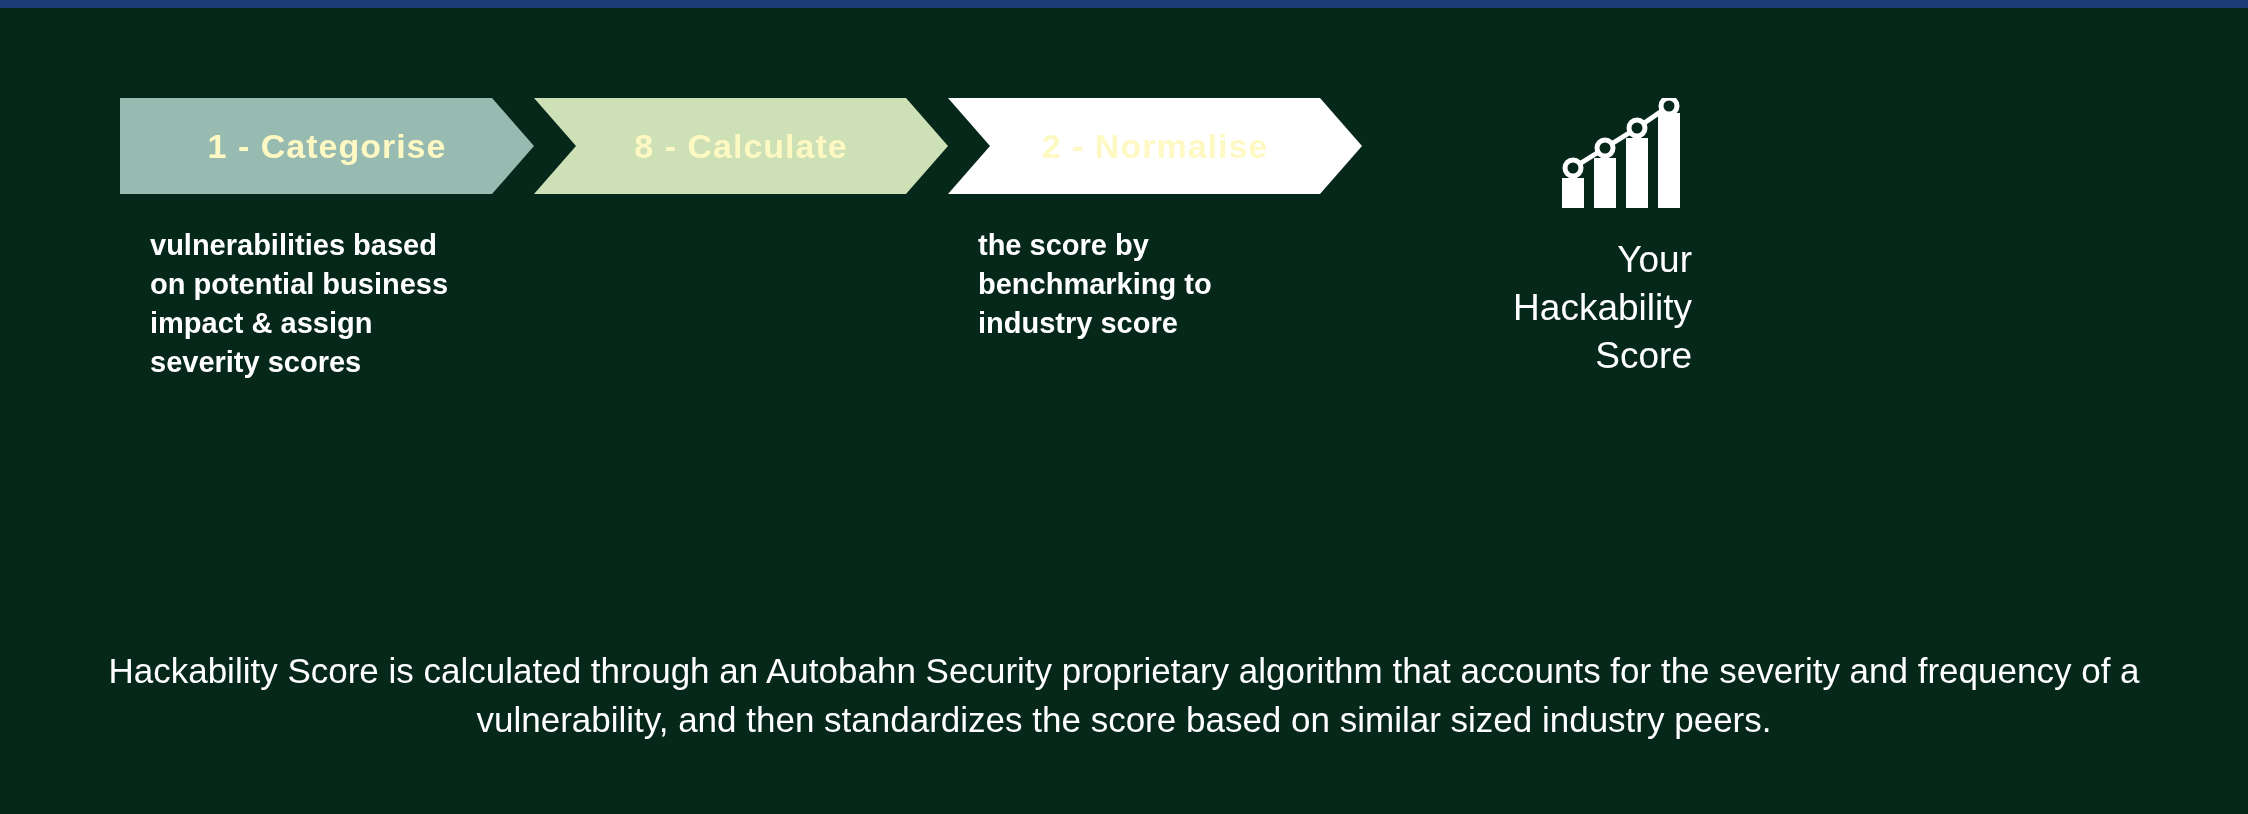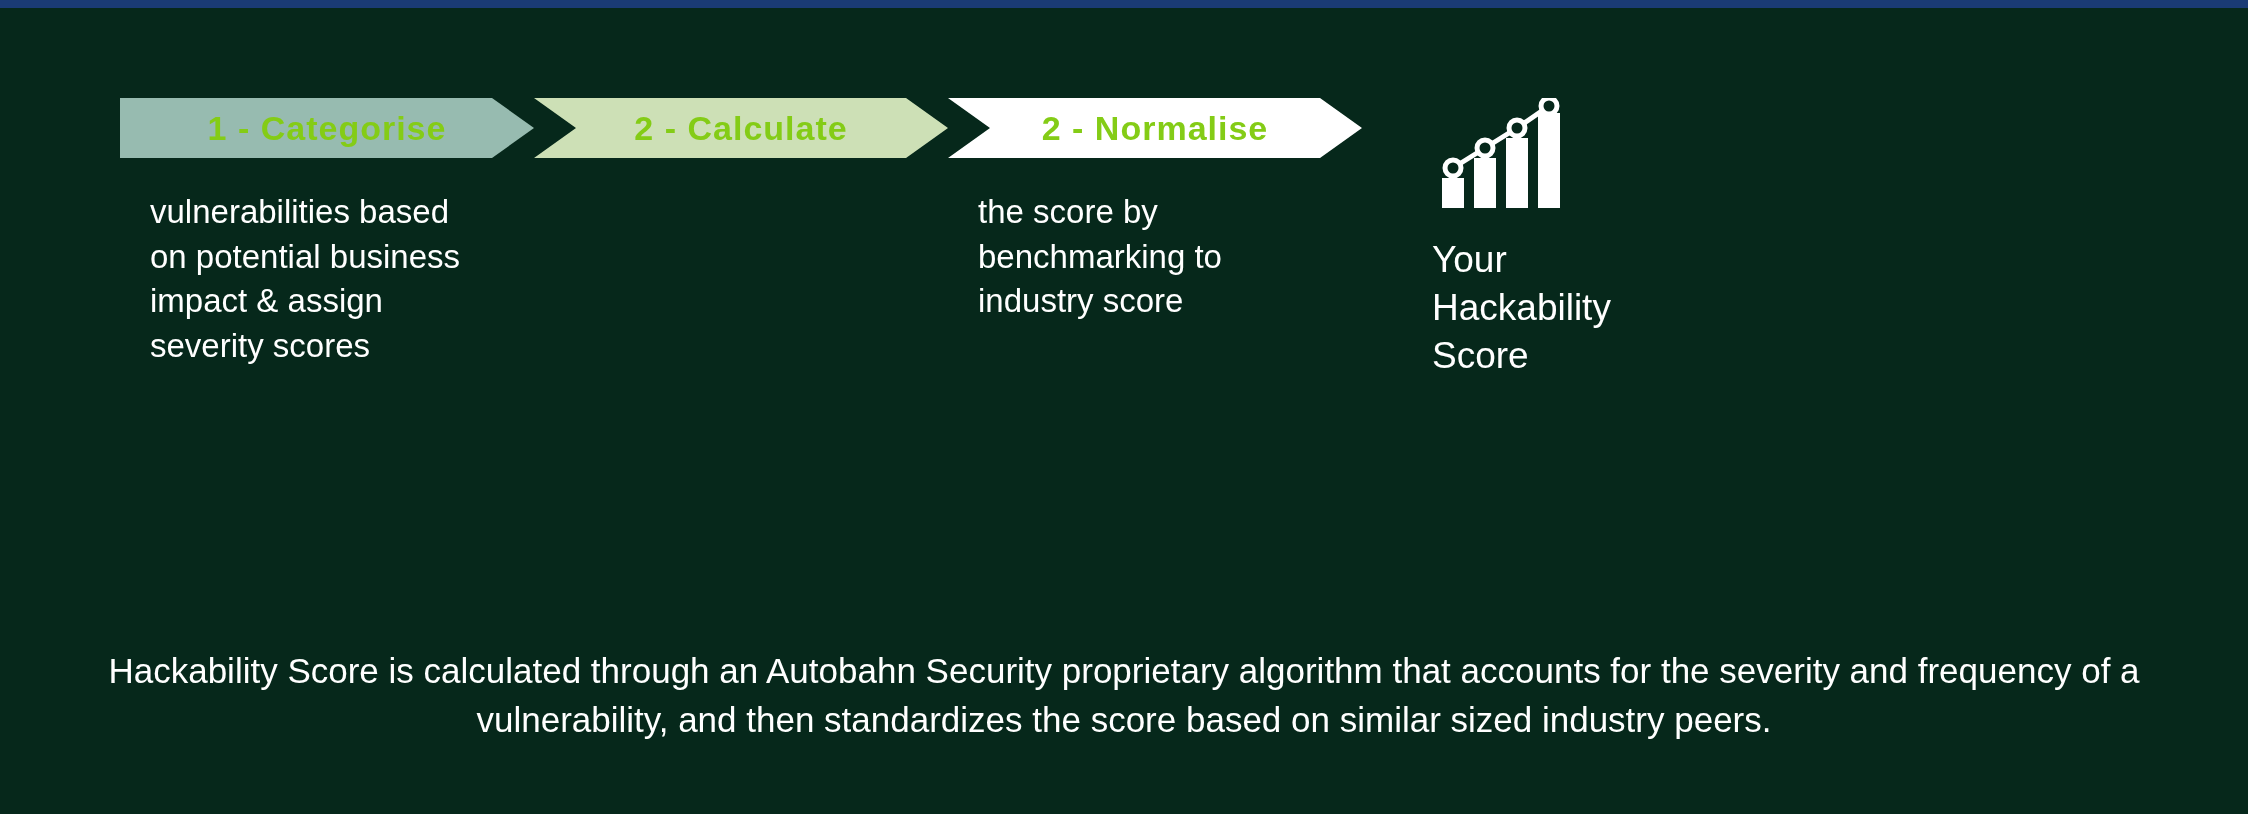--- a/index.html
+++ b/index.html
@@ -25,55 +25,55 @@
     top: 90px;
     display: flex;
     align-items: flex-start;
   }
   .step {
     width: 414px;
     position: relative;
   }
   .arrow {
     position: relative;
-    height: 60px;
+    height: 96px;
     width: 414px;
     display: flex;
     align-items: center;
     justify-content: center;
     font-size: 34px;
     font-weight: 700;
-    color: #84cc16;
+    color: #fef9c3;
     box-sizing: border-box;
   }
   .arrow-shape {
     position: absolute;
     inset: 0;
     clip-path: polygon(0 0, calc(100% - 42px) 0, 100% 50%, calc(100% - 42px) 100%, 0 100%, 42px 50%);
   }
   .step:first-child .arrow-shape {
     clip-path: polygon(0 0, calc(100% - 42px) 0, 100% 50%, calc(100% - 42px) 100%, 0 100%);
   }
   .arrow span {
     position: relative;
     z-index: 2;
     letter-spacing: 1px;
   }
   .desc {
     margin-top: 32px;
     margin-left: 30px;
-    font-size: 33px;
+    font-size: 29px;
     line-height: 1.35;
     max-width: 320px;
-    font-weight: 400;
+    font-weight: 700;
   }
   .result {
     margin-left: 70px;
     width: 260px;
-    text-align: left;
+    text-align: right;
   }
   .result-icon {
     width: 140px;
     height: 110px;
     margin-bottom: 24px;
   }
   .result-label {
     font-size: 37px;
     line-height: 1.3;
     font-weight: 400;
@@ -101,21 +101,21 @@
       <div class="arrow">
         <div class="arrow-shape" style="background:#97bbb0"></div>
         <span>1 - Categorise</span>
       </div>
       <div class="desc">vulnerabilities based on potential business impact &amp; assign severity scores</div>
     </div>
 
     <div class="step">
       <div class="arrow">
         <div class="arrow-shape" style="background:#cde0b6"></div>
-        <span>2 - Calculate</span>
+        <span>8 - Calculate</span>
       </div>
     </div>
 
 
     <div class="step">
       <div class="arrow">
         <div class="arrow-shape" style="background:#ffffff"></div>
         <span>2 - Normalise</span>
       </div>
       <div class="desc">the score by benchmarking to industry score</div>

